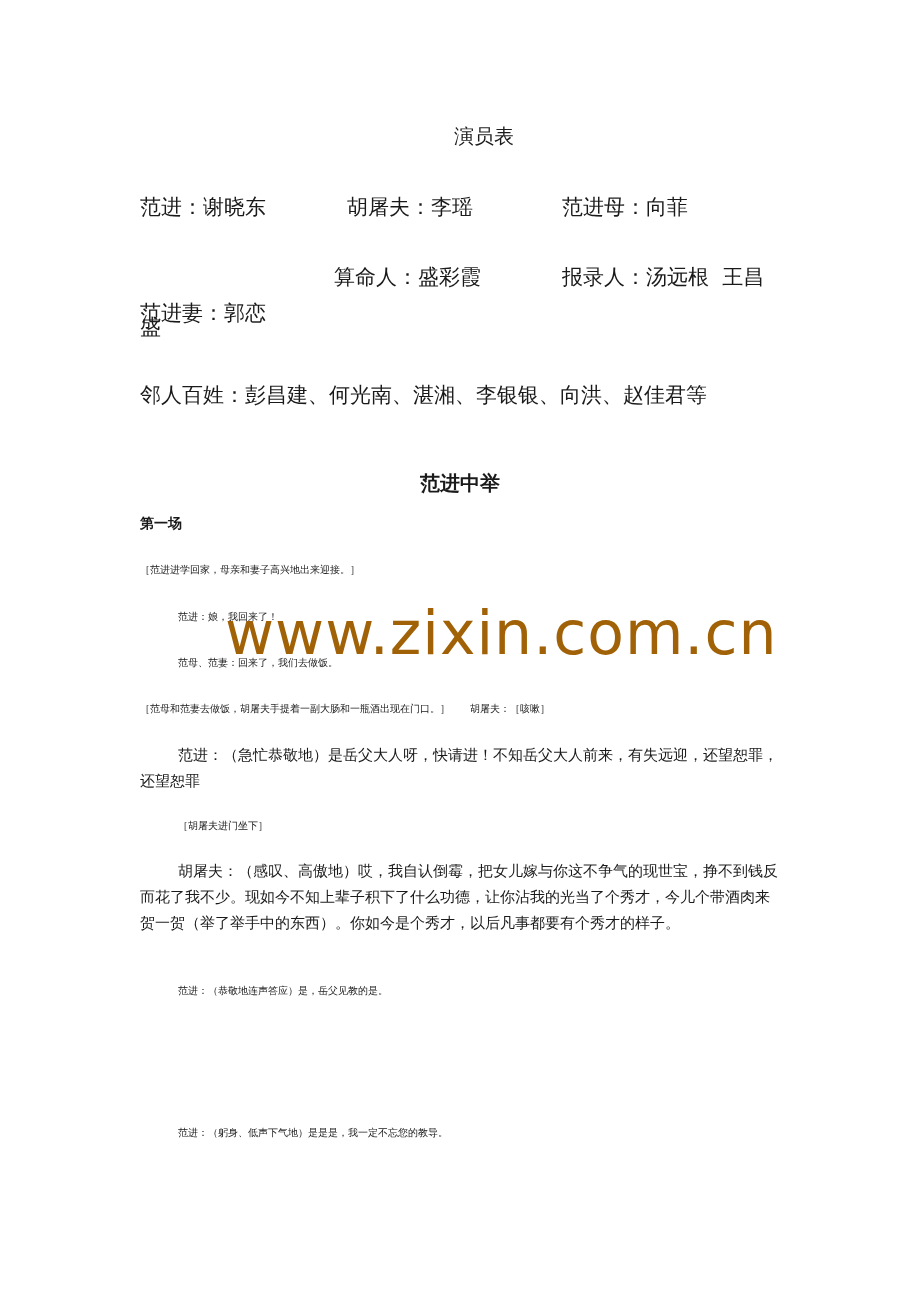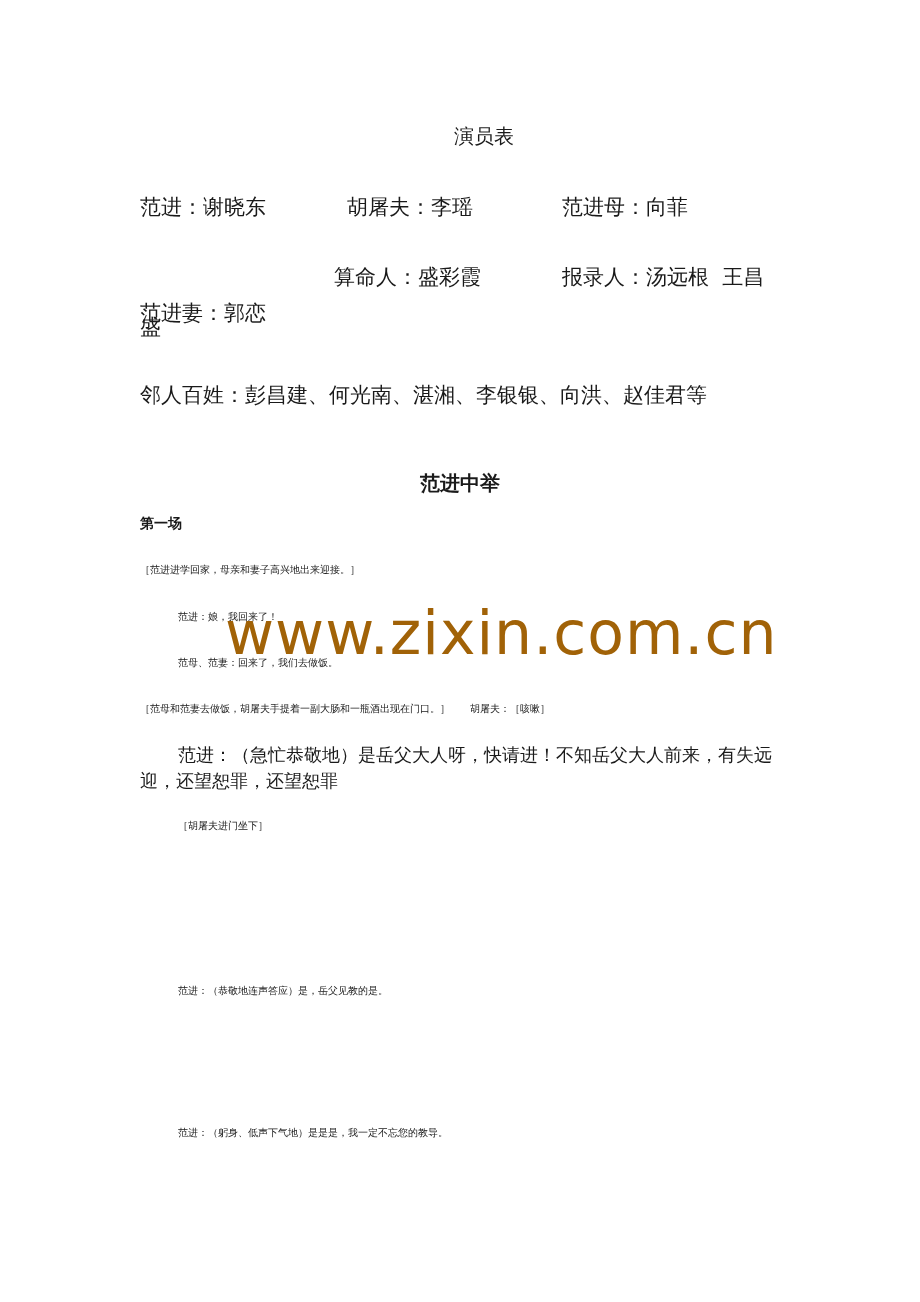--- a/index.html
+++ b/index.html
@@ -5,21 +5,21 @@
     html, body { margin: 0; padding: 0; background: #ffffff; }
     body { width: 920px; height: 1302px; position: relative; overflow: hidden; color: #1a1a1a; }
     .page { position: absolute; left: 0; top: 0; width: 920px; height: 1302px; }
     .serif { font-family: "DejaVu Serif", "Liberation Serif", serif; }
     .sans { font-family: "DejaVu Sans", "Liberation Sans", sans-serif; }
     .abs { position: absolute; white-space: nowrap; }
     .cast-title { left: 0; width: 920px; text-align: center; top: 122px; font-size: 20px; line-height: 28px; margin-left: 24px; }
     .cast { font-size: 21px; line-height: 30px; }
     .play-title { left: 0; width: 920px; text-align: center; top: 469px; font-size: 20px; line-height: 28px; font-weight: bold; }
     .scene { left: 140px; top: 513px; font-size: 14px; line-height: 20px; font-weight: bold; }
-    .para { position: absolute; left: 140px; width: 640px; font-size: 18px; line-height: 26px; white-space: normal; }
+    .para { position: absolute; left: 140px; width: 640px; font-size: 15px; line-height: 26px; white-space: normal; }
     .indent { text-indent: 38px; }
     .watermark { position: absolute; left: 225px; top: 598px; font-size: 60px; line-height: 70px; color: #a16207; letter-spacing: 1px; white-space: nowrap; }
     .dialog-line { position: absolute; left: 140px; font-size: 10px; line-height: 26px; white-space: nowrap; }
   </style>
 </head>
 <body>
 
 <div class="page">
 
   <div class="watermark sans">www.zixin.com.cn</div>
@@ -43,19 +43,20 @@
 
   <div class="dialog-line serif" style="top:557px;">［范进进学回家，母亲和妻子高兴地出来迎接。］</div>
   <div class="dialog-line serif" style="top:604px; left:178px;">范进：娘，我回来了！</div>
   <div class="dialog-line serif" style="top:650px; left:178px;">范母、范妻：回来了，我们去做饭。</div>
   <div class="dialog-line serif" style="top:696px; white-space:pre;">［范母和范妻去做饭，胡屠夫手提着一副大肠和一瓶酒出现在门口。］　　胡屠夫：［咳嗽］</div>
 
   <div class="para serif indent" style="top:742px;">范进：（急忙恭敬地）是岳父大人呀，快请进！不知岳父大人前来，有失远迎，还望恕罪，还望恕罪</div>
 
   <div class="dialog-line serif" style="top:813px; left:178px;">［胡屠夫进门坐下］</div>
 
+  <div class="para serif indent" style="top:858px;">胡屠夫：（感叹、高傲地）哎，我自认倒霉，把女儿嫁与你这不争气的现世宝，挣不到钱反而花了我不少。现如今不知上辈子积下了什么功德，让你沾我的光当了个秀才，今儿个带酒肉来贺一贺（举了举手中的东西）。你如今是个秀才，以后凡事都要有个秀才的样子。</div>
 
   <div class="dialog-line serif" style="top:978px; left:178px;">范进：（恭敬地连声答应）是，岳父见教的是。</div>
 
 
   <div class="dialog-line serif" style="top:1120px; left:178px;">范进：（躬身、低声下气地）是是是，我一定不忘您的教导。</div>
 
 </div>
 
 </body></html>

